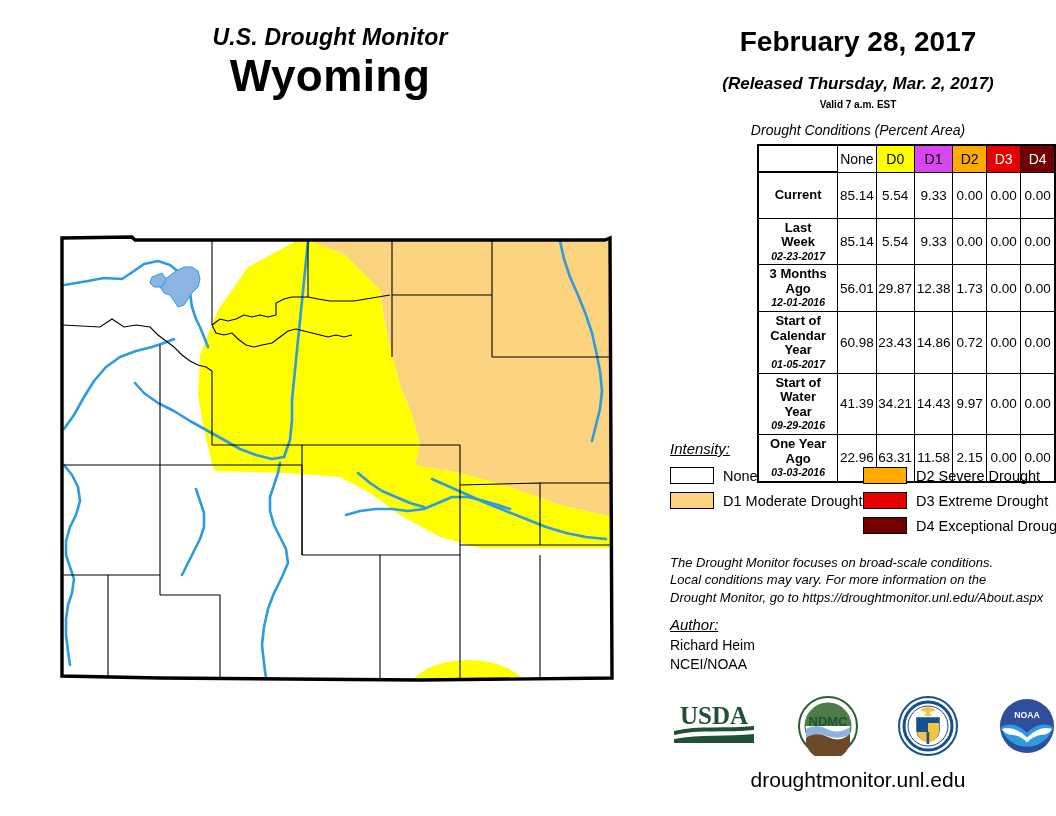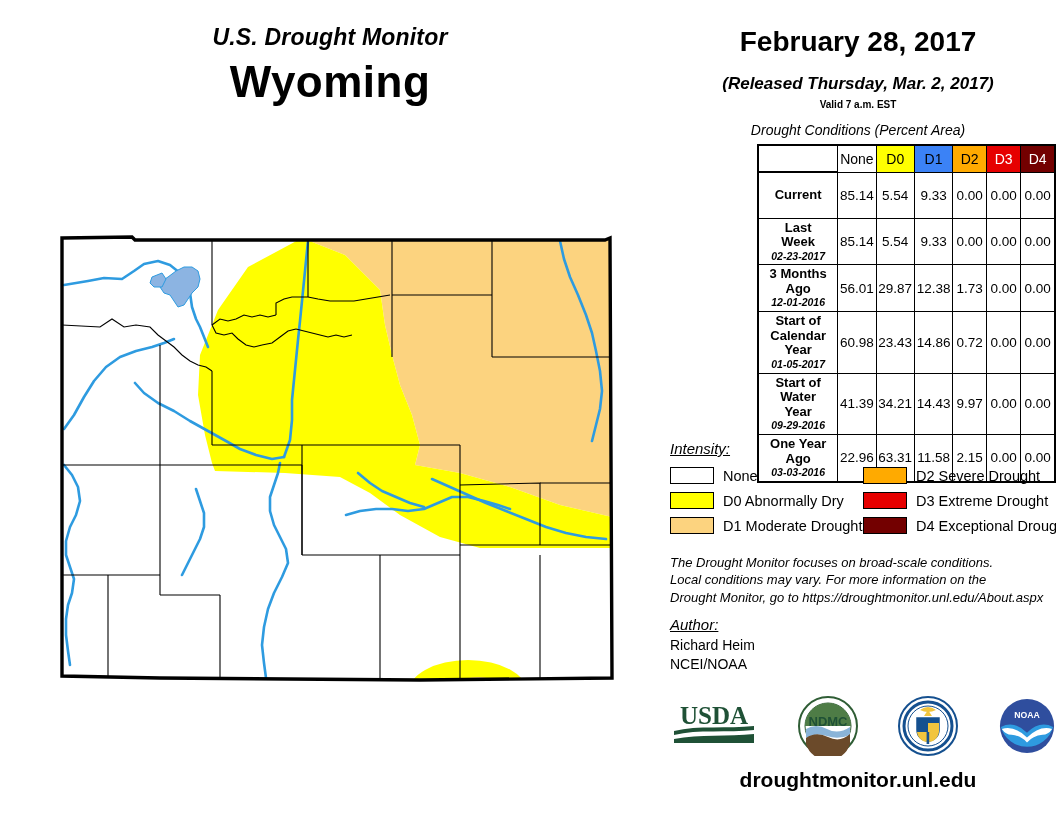--- a/index.html
+++ b/index.html
@@ -26,21 +26,20 @@
   }
   #dm-title {
     font-size: 23px;
     font-weight: bold;
     font-style: italic;
     letter-spacing: 0.2px;
   }
   #state-title {
     font-size: 44px;
     font-weight: bold;
-    margin-top: 6px;
     letter-spacing: 0.5px;
   }
 
   
   #right-header {
     position: absolute;
     left: 660px;
     top: 26px;
     width: 396px;
     text-align: center;
@@ -197,21 +196,21 @@
     align-items: center;
     justify-content: space-between;
   }
   #site-url {
     position: absolute;
     left: 660px;
     top: 768px;
     width: 396px;
     text-align: center;
     font-size: 21px;
-    font-weight: bold;
+    font-weight: normal;
   }
 
   
   #map-wrap {
     position: absolute;
     left: 40px;
     top: 215px;
     width: 610px;
     height: 490px;
   }
@@ -231,21 +230,21 @@
   <div id="valid-line">Valid 7 a.m. EST</div>
 </div>
 
 <div id="table-caption">Drought Conditions (Percent Area)</div>
 <table id="cond-table">
   <thead>
     <tr id="thead-row">
       <th class="corner rowlabel"></th>
     <th style="background: rgb(255, 255, 255);">None</th>
         <th style="background: rgb(255, 255, 0);">D0</th>
-        <th style="background: #3b82f6;">D1</th>
+        <th style="background: #d946ef;">D1</th>
         <th style="background: rgb(255, 170, 0);">D2</th>
         <th style="background: rgb(230, 0, 0); color: rgb(255, 255, 255);">D3</th>
         <th style="background: rgb(115, 0, 0); color: rgb(255, 255, 255);">D4</th>
       </tr>
   </thead>
   <tbody id="tbody">
       <tr>
         <td class="rowlabel">
           <span class="rl-main">Current</span>
         </td>
@@ -319,24 +318,20 @@
     </tbody>
 </table>
 
 <div id="intensity-block">
   <div id="intensity-heading">Intensity:</div>
   <div class="legend-cols">
     <div class="legend-col" id="legend-left">
         <div class="legend-row">
           <div class="swatch" style="background: rgb(255, 255, 255);"></div>
           <div class="legend-label">None</div>
-        </div>
-        <div class="legend-row">
-          <div class="swatch" style="background: rgb(255, 255, 0);"></div>
-          <div class="legend-label">D0 Abnormally Dry</div>
         </div>
         <div class="legend-row">
           <div class="swatch" style="background: rgb(252, 211, 127);"></div>
           <div class="legend-label">D1 Moderate Drought</div>
         </div>
       </div>
     <div class="legend-col" id="legend-right">
         <div class="legend-row">
           <div class="swatch" style="background: rgb(255, 170, 0);"></div>
           <div class="legend-label">D2 Severe Drought</div>

